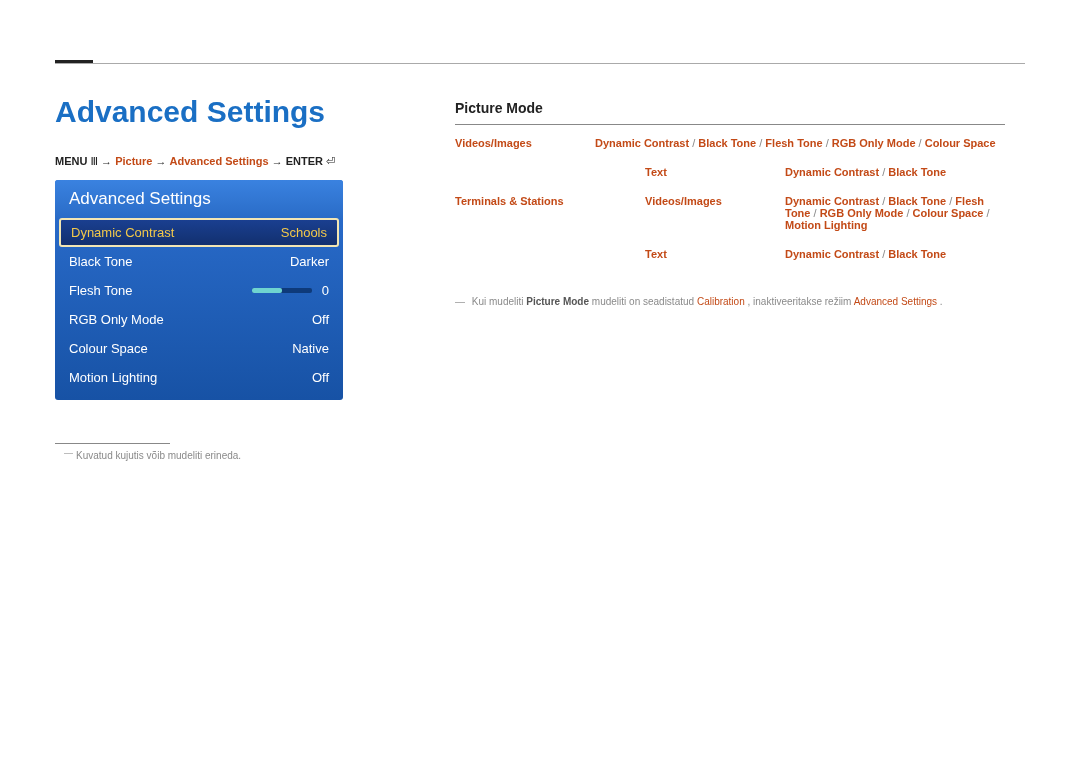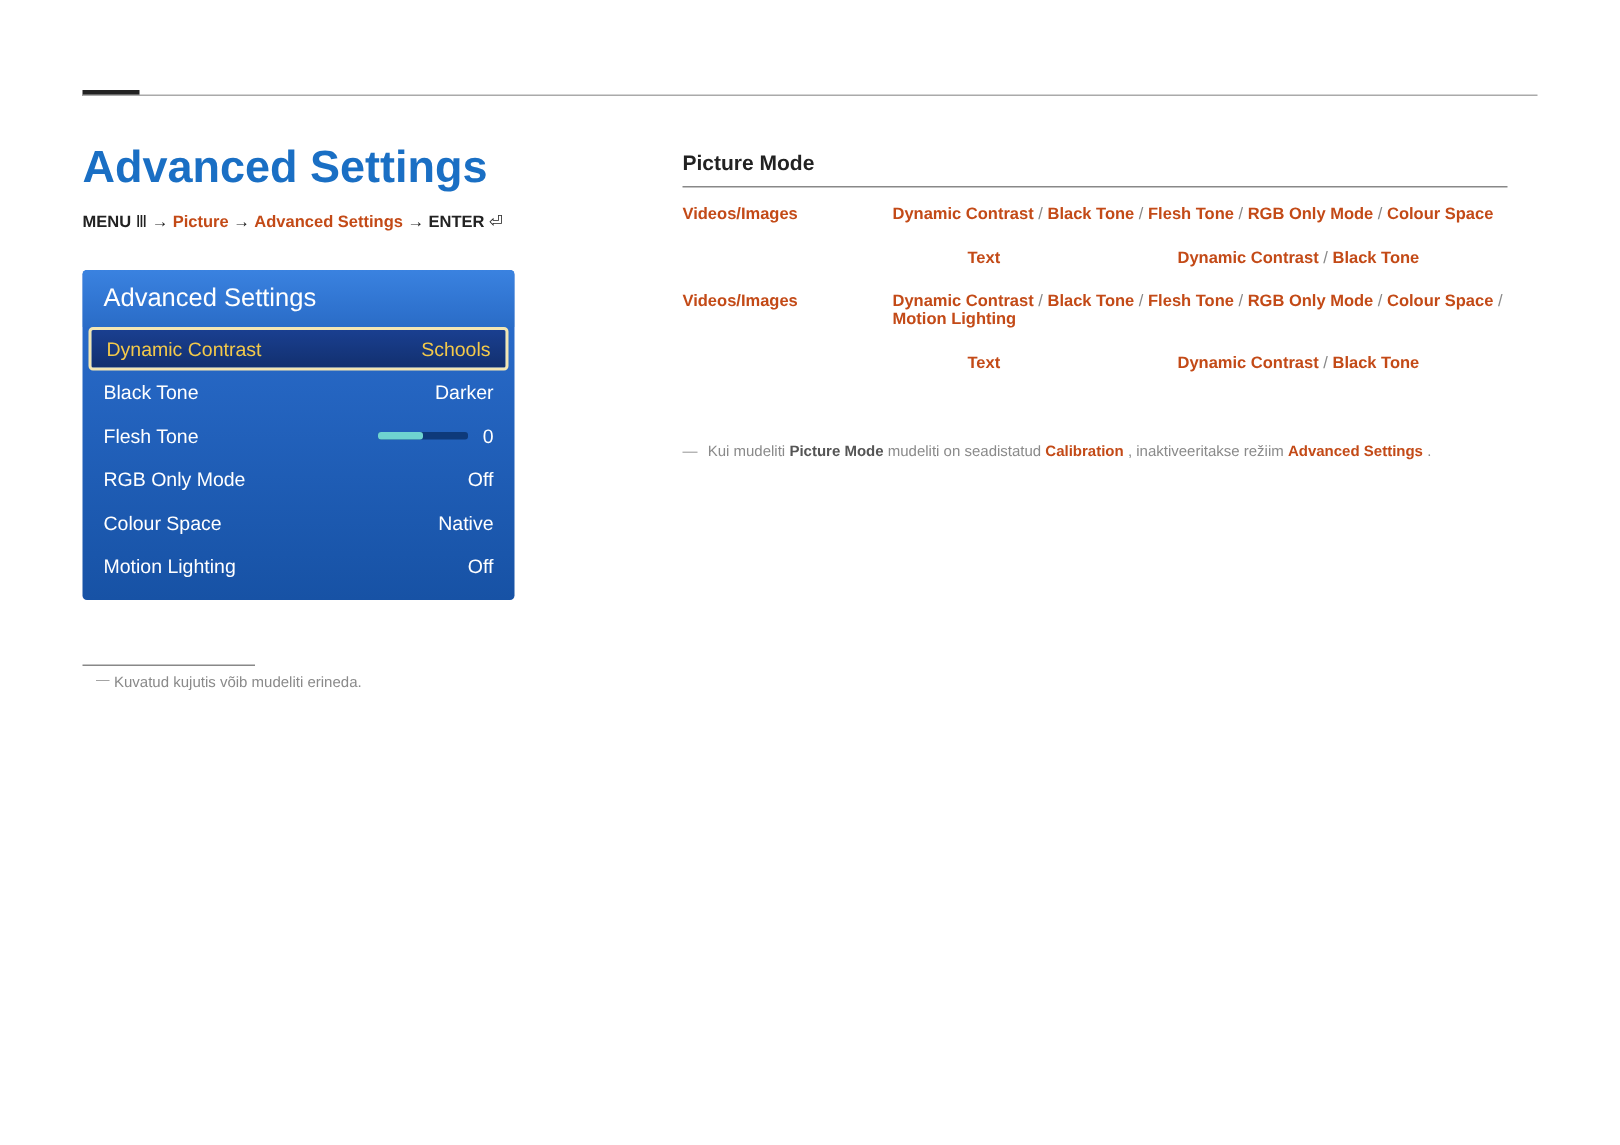--- a/index.html
+++ b/index.html
@@ -30,21 +30,21 @@
   .page-title {
     position: absolute;
     top: 95px;
     left: 55px;
     font-size: 30px;
     font-weight: bold;
     color: #1a6fc4;
   }
   .breadcrumb {
     position: absolute;
-    top: 141px;
+    top: 155px;
     left: 55px;
     font-size: 11px;
     color: #222;
   }
   .breadcrumb b { font-weight: bold; }
   .breadcrumb .hl { color: #c34a17; font-weight: bold; }
   .breadcrumb .icon { font-family: 'Segoe UI Symbol', Arial; }
 
   .osd {
     position: absolute;
@@ -157,21 +157,21 @@
 
   .footnote2 {
     position: absolute;
     top: 296px;
     left: 455px;
     font-size: 10px;
     color: #8a8a8a;
   }
   .footnote2 .dash { color:#999; margin-right:4px; }
   .footnote2 b.dark { color:#555; font-weight:bold; }
-  .footnote2 b.orange { color:#c34a17; font-weight:bold;margin-top:19px; }
+  .footnote2 b.orange { color:#c34a17; font-weight:normal;margin-top:19px; }
 </style>
 </head>
 <body>
 
 <div class="top-accent"></div>
 <div class="top-line"></div>
 
 <h1 class="page-title">Advanced Settings</h1>
 
 <div class="breadcrumb">
@@ -237,20 +237,21 @@
       <div class="row">
         <div class="col2 cell"><span class="orange">Videos/Images</span></div>
         <div class="col3 cell"><span class="orange">Dynamic Contrast</span><span class="sep"> / </span><span class="orange">Black Tone</span><span class="sep"> / </span><span class="orange">Flesh Tone</span><span class="sep"> / </span><span class="orange">RGB Only Mode</span><span class="sep"> / </span><span class="orange">Colour Space</span></div>
       </div>
       <div class="row">
         <div class="col1 cell"></div>
         <div class="col2 cell"><span class="orange">Text</span></div>
         <div class="col3 cell"><span class="orange">Dynamic Contrast</span><span class="sep"> / </span><span class="orange">Black Tone</span></div>
       </div>
       <div class="row">
+        <div class="col1 cell"><span class="orange">Terminals &amp; Stations</span></div>
         <div class="col2 cell"><span class="orange">Videos/Images</span></div>
         <div class="col3 cell"><span class="orange">Dynamic Contrast</span><span class="sep"> / </span><span class="orange">Black Tone</span><span class="sep"> / </span><span class="orange">Flesh Tone</span><span class="sep"> / </span><span class="orange">RGB Only Mode</span><span class="sep"> / </span><span class="orange">Colour Space</span><span class="sep"> / </span><span class="orange">Motion Lighting</span></div>
       </div>
       <div class="row">
         <div class="col1 cell"></div>
         <div class="col2 cell"><span class="orange">Text</span></div>
         <div class="col3 cell"><span class="orange">Dynamic Contrast</span><span class="sep"> / </span><span class="orange">Black Tone</span></div>
       </div>
     </div>
 </div>

